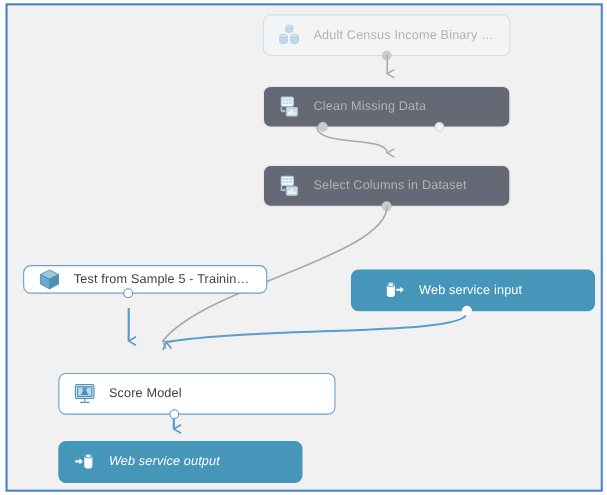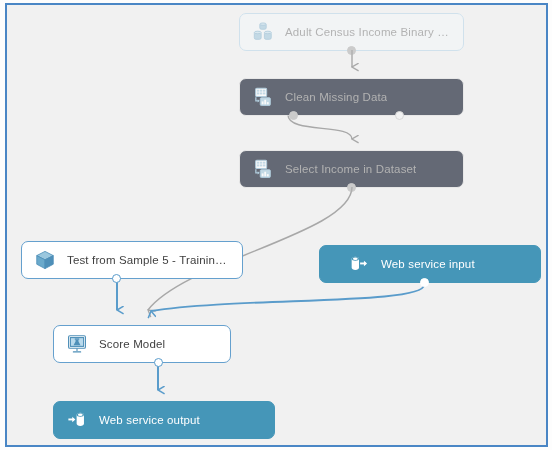--- a/index.html
+++ b/index.html
@@ -186,25 +186,25 @@
             <path d="M4.2 12.2 L4.2 16.2 L7.4 16.2" fill="none" stroke="#8ab6d0" stroke-width="1.4"></path>
             <path d="M6.2 14.4 L8.4 16.2 L6.2 18" fill="#8ab6d0"></path>
             <rect x="9" y="12.8" width="11" height="8.5" rx="1.2" fill="#a8cbdf" stroke="#8ab6d0" stroke-width="1"></rect>
             <g fill="#ffffff">
               <rect x="10.6" y="16.8" width="2" height="3.2"></rect>
               <rect x="13.4" y="15" width="2" height="5"></rect>
               <rect x="16.2" y="17.6" width="2" height="2.4"></rect>
             </g>
           </g>
         </svg>
-        <span class="node-label">Select Income in Dataset</span>
+        <span class="node-label">Select Columns in Dataset</span>
         <span class="port gray-filled" style="left:50%; margin-left:-4.5px; bottom:-5px;"></span>
       </div>
 
-      <div class="node plain" style="left:14px; top:236px; width:222px; height:38px;">
+      <div class="node plain" style="left:14px; top:236px; width:222px; height:26px;">
         <svg class="node-icon" viewBox="0 0 24 24">
           <g stroke="#4e8fb8" stroke-width="0.9" stroke-linejoin="round">
             <path d="M12 2.6 L21 7.2 L12 11.8 L3 7.2 Z" fill="#9ac7de"></path>
             <path d="M3 7.2 L3 16.6 L12 21.4 L12 11.8 Z" fill="#6aa9cb"></path>
             <path d="M21 7.2 L21 16.6 L12 21.4 L12 11.8 Z" fill="#4e8fb8"></path>
           </g>
         </svg>
         <span class="node-label">Test from Sample 5 - Training...</span>
         <span class="port blue-hollow" style="left:90px; bottom:-5px;"></span>
       </div>
@@ -217,38 +217,38 @@
             <ellipse cx="8" cy="6.3" rx="4" ry="2.1" fill="#4596b8"></ellipse>
             <ellipse cx="8" cy="6.3" rx="2.6" ry="1.3" fill="#ffffff"></ellipse>
             <path d="M13.2 11.4 L19.4 11.4" stroke="#ffffff" stroke-width="2.1" fill="none"></path>
             <path d="M17.4 8.4 L20.8 11.4 L17.4 14.4 Z"></path>
           </g>
         </svg>
         <span class="node-label">Web service input</span>
         <span class="port blue-hollow" style="left:100px; bottom:-5px; background:#ffffff; border-color:#ffffff;"></span>
       </div>
 
-      <div class="node plain" style="left:46px; top:320px; width:178px; height:38px;">
+      <div class="node plain" style="left:46px; top:334px; width:252px; height:38px;">
         <svg class="node-icon" viewBox="0 0 24 24">
           <g stroke="#4e8fb8" stroke-width="1.2" fill="none">
             <rect x="2.8" y="3" width="18.4" height="13.6" rx="1.4" fill="#ffffff"></rect>
             <rect x="4.8" y="5" width="14.4" height="9.6" fill="#b8d9ec"></rect>
             <path d="M12 17 L12 19.6"></path>
             <path d="M8 20.6 L16 20.6" stroke-linecap="round"></path>
           </g>
           <g fill="#4e8fb8">
             <rect x="9.6" y="5.9" width="4.8" height="1.5"></rect>
             <path d="M10.4 7.6 L10.4 9.2 L8.2 13.3 L15.8 13.3 L13.6 9.2 L13.6 7.6 Z"></path>
           </g>
         </svg>
         <span class="node-label">Score Model</span>
         <span class="port blue-hollow" style="left:100px; bottom:-5px;"></span>
       </div>
 
-      <div class="node filled" style="left:46px; top:396px; width:222px; height:38px;">
+      <div class="node filled" style="left:46px; top:396px; width:222px; height:38px;font-style:italic;">
         <svg class="node-icon" viewBox="0 0 24 24">
           <g fill="#ffffff">
             <path d="M2.6 11.4 L8.8 11.4" stroke="#ffffff" stroke-width="2.1" fill="none"></path>
             <path d="M6.8 8.4 L10.2 11.4 L6.8 14.4 Z"></path>
             <path d="M11.6 6.3 C11.6 4.9 13.3 4 15.6 4 C17.9 4 19.6 4.9 19.6 6.3 L19.6 16.2
                      C19.6 17.6 17.9 18.5 15.6 18.5 C13.3 18.5 11.6 17.6 11.6 16.2 Z"></path>
             <ellipse cx="15.6" cy="6.3" rx="4" ry="2.1" fill="#4596b8"></ellipse>
             <ellipse cx="15.6" cy="6.3" rx="2.6" ry="1.3" fill="#ffffff"></ellipse>
           </g>
         </svg>

